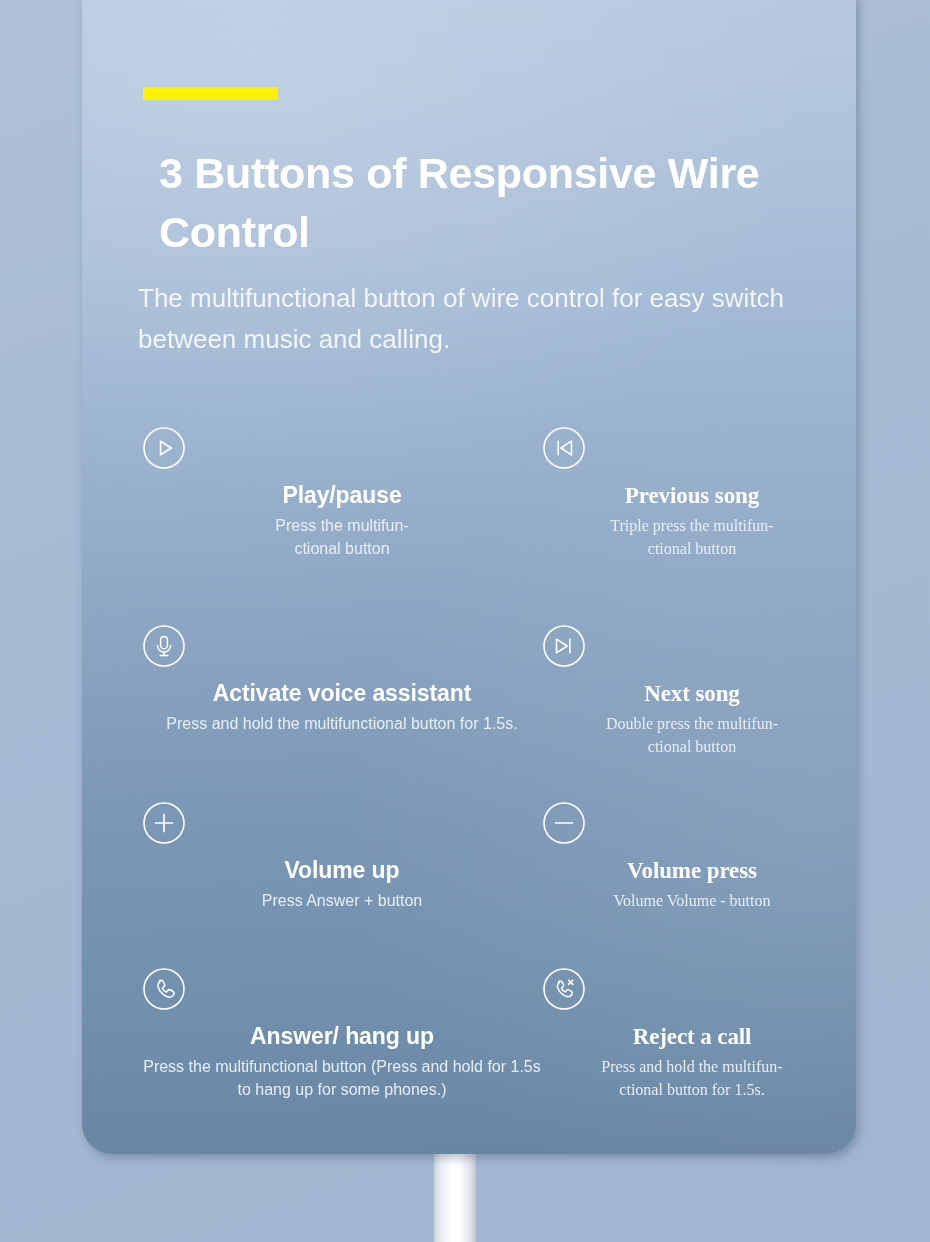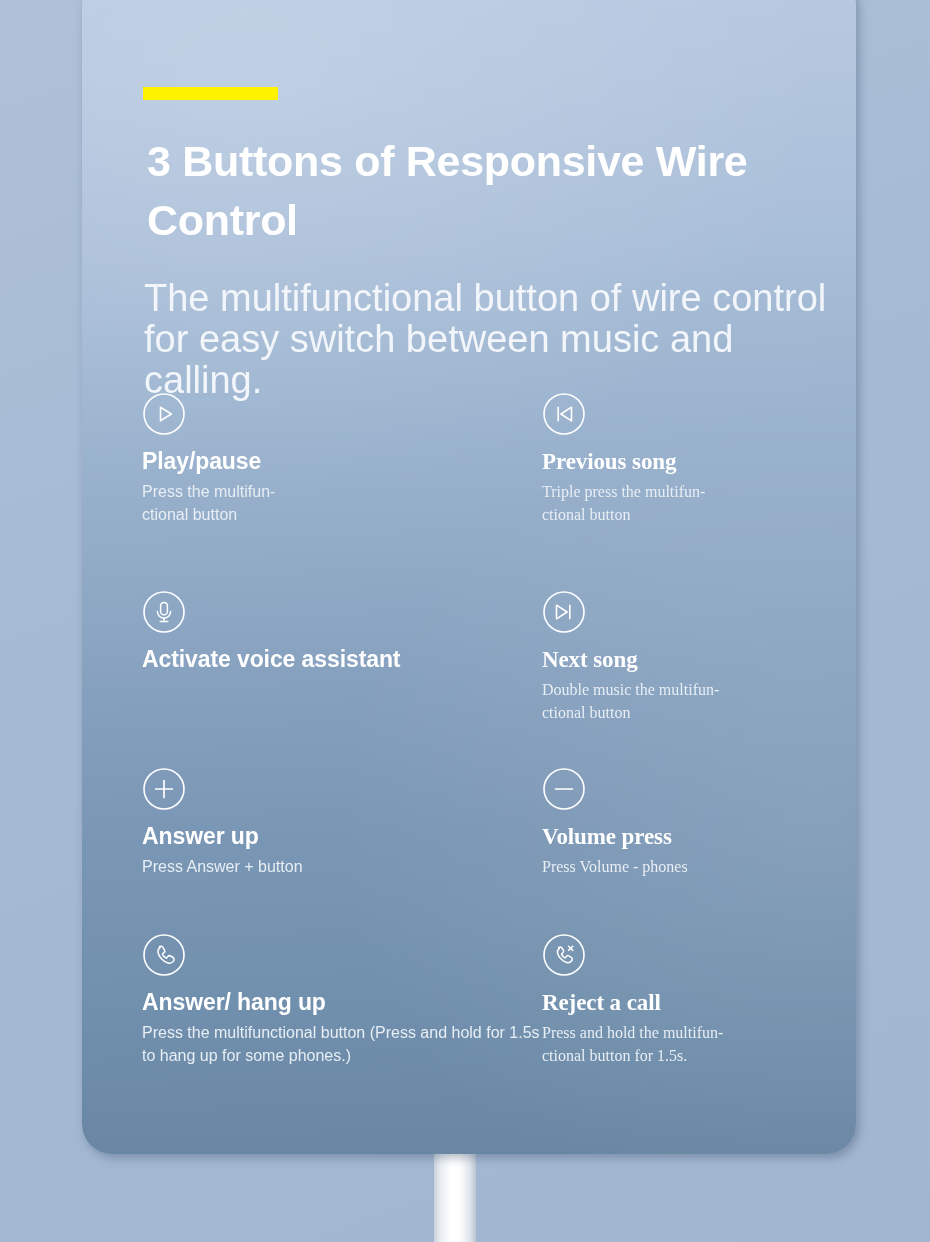--- a/index.html
+++ b/index.html
@@ -80,50 +80,51 @@
     height: 13px;
     background: #fff200;
     z-index: 4;
   }
 
   .headline {
     position: absolute;
     left: 61px;
     top: 152px;
     width: 660px;
-    margin: 4px;
+    margin: 16px;
     color: #ffffff;
     font-size: 43px;
     line-height: 59px;
     font-weight: bold;
     letter-spacing: -0.3px;
     z-index: 4;
     font-family: "Liberation Sans", sans-serif;
   }
 
   .subhead {
     position: absolute;
-    left: 62px;
+    left: 56px;
     top: 302px;
     width: 690px;
     margin: 0;
     color: #f2f6fa;
-    font-size: 38px;
+    font-size: 26px;
     line-height: 41px;
     font-weight: 300;
     z-index: 4;
   }
 
   
   .features {
     position: absolute;
     left: 60px;
-    top: 416px;
+    top: 450px;
     width: 700px;
     z-index: 4;
+    text-align: center;
   }
   .feature-row {
     display: flex;
   }
   .feature-col {
     width: 400px;
     box-sizing: border-box;
   }
   .feature-col.right {
     width: 300px;
@@ -216,64 +217,65 @@
           <span class="feature-icon">
             <svg width="44" height="44" viewBox="0 0 44 44" fill="none">
               <circle cx="22" cy="22" r="20" stroke="#ffffff" stroke-width="1.6"></circle>
               <rect x="18.6" y="12.4" width="6.8" height="12.4" rx="3.4" stroke="#ffffff" stroke-width="1.5"></rect>
               <path d="M15.4 21.6 a6.6 6.6 0 0 0 13.2 0" stroke="#ffffff" stroke-width="1.5" stroke-linecap="round" fill="none"></path>
               <line x1="22" y1="28.3" x2="22" y2="31.6" stroke="#ffffff" stroke-width="1.5" stroke-linecap="round"></line>
               <line x1="18.2" y1="31.6" x2="25.8" y2="31.6" stroke="#ffffff" stroke-width="1.5" stroke-linecap="round"></line>
             </svg>
           </span>
           <p class="feature-title">Activate voice assistant</p>
+          <p class="feature-desc">Press and hold the multifunctional button for 1.5s.</p>
         </div>
       </div>
       <div class="feature-col right">
         <div class="feature">
           <span class="feature-icon">
             <svg width="44" height="44" viewBox="0 0 44 44" fill="none">
               <circle cx="22" cy="22" r="20" stroke="#ffffff" stroke-width="1.6"></circle>
               <path d="M14.5 15.2 L25.1 22 L14.5 28.8 Z" stroke="#ffffff" stroke-width="1.6" stroke-linejoin="round" fill="none"></path>
               <line x1="27.8" y1="15.2" x2="27.8" y2="28.8" stroke="#ffffff" stroke-width="1.6" stroke-linecap="round"></line>
             </svg>
           </span>
           <p class="feature-title">Next song</p>
-          <p class="feature-desc">Double music the multifun-
+          <p class="feature-desc">Double press the multifun-
 ctional button</p>
         </div>
       </div>
     </div>
 
     <div class="row-gap-2"></div>
 
     <div class="feature-row">
       <div class="feature-col">
         <div class="feature">
           <span class="feature-icon">
             <svg width="44" height="44" viewBox="0 0 44 44" fill="none">
               <circle cx="22" cy="22" r="20" stroke="#ffffff" stroke-width="1.6"></circle>
               <line x1="22" y1="13.6" x2="22" y2="30.4" stroke="#ffffff" stroke-width="1.7" stroke-linecap="round"></line>
               <line x1="13.6" y1="22" x2="30.4" y2="22" stroke="#ffffff" stroke-width="1.7" stroke-linecap="round"></line>
             </svg>
           </span>
-          <p class="feature-title">Answer up</p>
+          <p class="feature-title">Volume up</p>
           <p class="feature-desc">Press Answer + button</p>
         </div>
       </div>
       <div class="feature-col right">
         <div class="feature">
           <span class="feature-icon">
             <svg width="44" height="44" viewBox="0 0 44 44" fill="none">
               <circle cx="22" cy="22" r="20" stroke="#ffffff" stroke-width="1.6"></circle>
               <line x1="13.6" y1="22" x2="30.4" y2="22" stroke="#ffffff" stroke-width="1.7" stroke-linecap="round"></line>
             </svg>
           </span>
           <p class="feature-title">Volume press</p>
-          <p class="feature-desc">Press Volume - phones</p>
+          <p class="feature-desc">Volume Volume - button</p>
         </div>
       </div>
     </div>
 
     <div class="row-gap-3"></div>
 
     <div class="feature-row">
       <div class="feature-col">
         <div class="feature">
           <span class="feature-icon">

